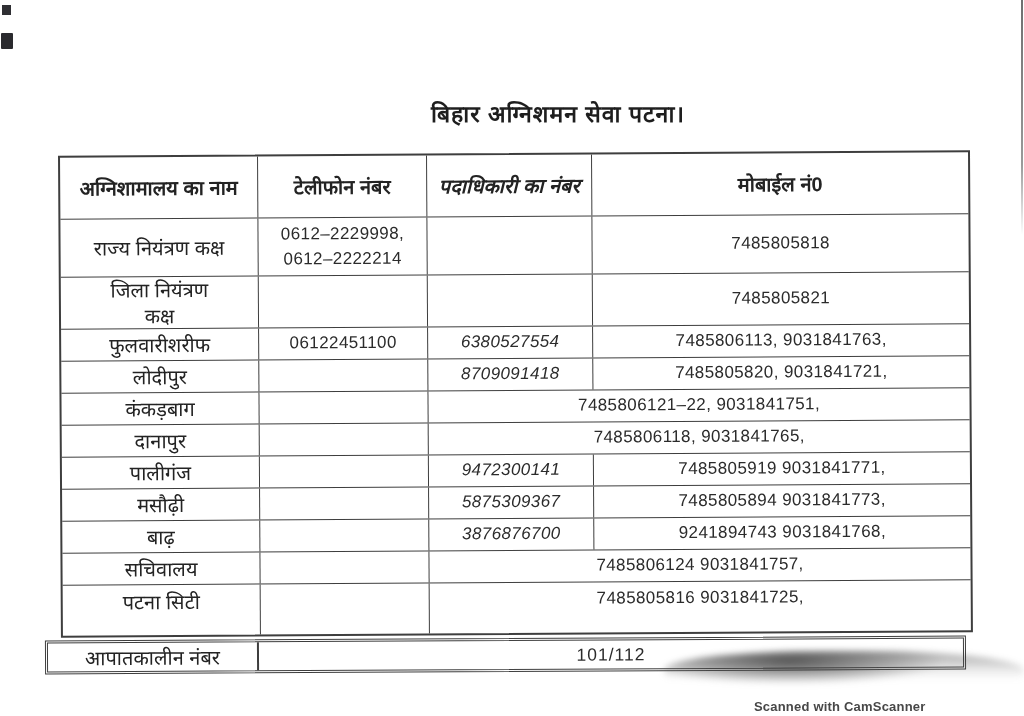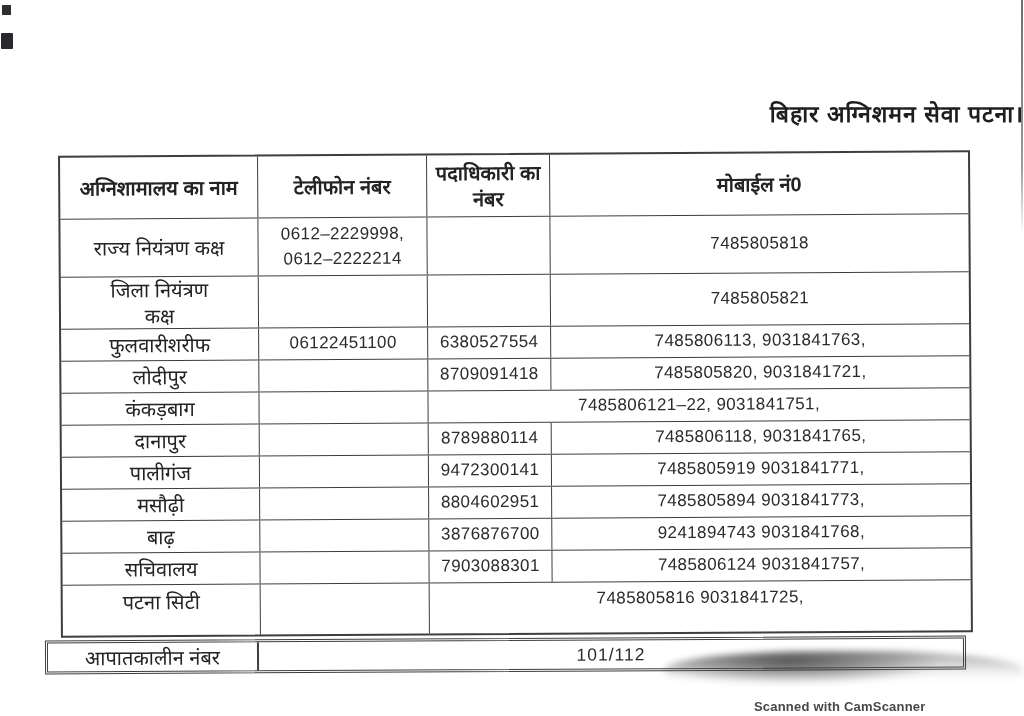--- a/index.html
+++ b/index.html
@@ -11,37 +11,37 @@
   }
   
   .mark1 { position:absolute; left:2px; top:5px; width:9px; height:10px; background:#2f2f33; filter:blur(.4px); }
   .mark2 { position:absolute; left:1px; top:33px; width:12px; height:16px; background:#2a2a2e; border-radius:1px; filter:blur(.4px); }
   
   .edge { position:absolute; right:1px; top:0; width:2px; height:235px;
           background:linear-gradient(#6f6f6f,#9a9a9a 70%,rgba(255,255,255,0)); }
 
   .title {
     position:absolute; top:97px; left:0; width:100%; box-sizing:border-box;
-    padding-left:92px; text-align:right;
+    padding-left:92px; text-align:center;
     font-size:23px; font-weight:bold; color:#1e1e1e; letter-spacing:1px;
   }
 
   .tbl {
     position:absolute; left:58px; top:153px; width:908px;
     border:2px solid #3e3e3e; box-sizing:content-box;
     transform:rotate(-0.35deg); transform-origin:50% 0;
     background:rgba(255,255,255,0);
   }
   .row { display:flex; box-sizing:border-box; border-bottom:1.5px solid #3e3e3e; height:32px; }
   .row:last-child { border-bottom:none; }
   .c {
     box-sizing:border-box; display:flex; align-items:center; justify-content:center;
     text-align:center; border-right:1.5px solid #3e3e3e; padding:0 4px; overflow:hidden;
   }
-  .c1 { width:198px; } .c2 { width:169px; } .c3 { width:123px; }
+  .c1 { width:198px; } .c2 { width:169px; } .c3 { width:165px;font-style:italic; }
   .c4 { flex:1; border-right:none; }
   .h62 { height:62px; } .h58 { height:58px; } .h52 { height:52px; } .h50 { height:50px; }
   .top .c { align-items:flex-start; padding-top:4px; }
   .dev { font-size:20px; color:#232323; line-height:1.3; }
   .hdr { font-weight:bold; font-size:20px; }
   .num { font-size:17px; color:#2b2b2b; letter-spacing:.4px; line-height:1.45; }
   .pre { white-space:pre-line; }
 
   .emg {
     position:absolute; left:45px; top:638px; width:921px; height:34px;
@@ -114,49 +114,47 @@
 
   <div class="row">
     <div class="c c1 dev">कंकड़बाग</div>
     <div class="c c2 num"></div>
     <div class="c c4 num">7485806121–22, 9031841751,</div>
   </div>
 
   <div class="row">
     <div class="c c1 dev">दानापुर</div>
     <div class="c c2 num"></div>
-    <div class="c c3 num">8789880114</div>
     <div class="c c4 num">7485806118, 9031841765,</div>
   </div>
 
   <div class="row">
     <div class="c c1 dev">पालीगंज</div>
     <div class="c c2 num"></div>
     <div class="c c3 num">9472300141</div>
     <div class="c c4 num">7485805919 9031841771,</div>
   </div>
 
   <div class="row">
     <div class="c c1 dev">मसौढ़ी</div>
     <div class="c c2 num"></div>
-    <div class="c c3 num">8804602951</div>
+    <div class="c c3 num">5875309367</div>
     <div class="c c4 num">7485805894 9031841773,</div>
   </div>
 
   <div class="row">
     <div class="c c1 dev">बाढ़</div>
     <div class="c c2 num"></div>
     <div class="c c3 num">3876876700</div>
     <div class="c c4 num">9241894743 9031841768,</div>
   </div>
 
   <div class="row">
     <div class="c c1 dev">सचिवालय</div>
     <div class="c c2 num"></div>
-    <div class="c c3 num">7903088301</div>
     <div class="c c4 num">7485806124 9031841757,</div>
   </div>
 
   <div class="row h50 top">
     <div class="c c1 dev">पटना सिटी</div>
     <div class="c c2 num"></div>
     <div class="c c4 num">7485805816 9031841725,</div>
   </div>
 </div>
 

